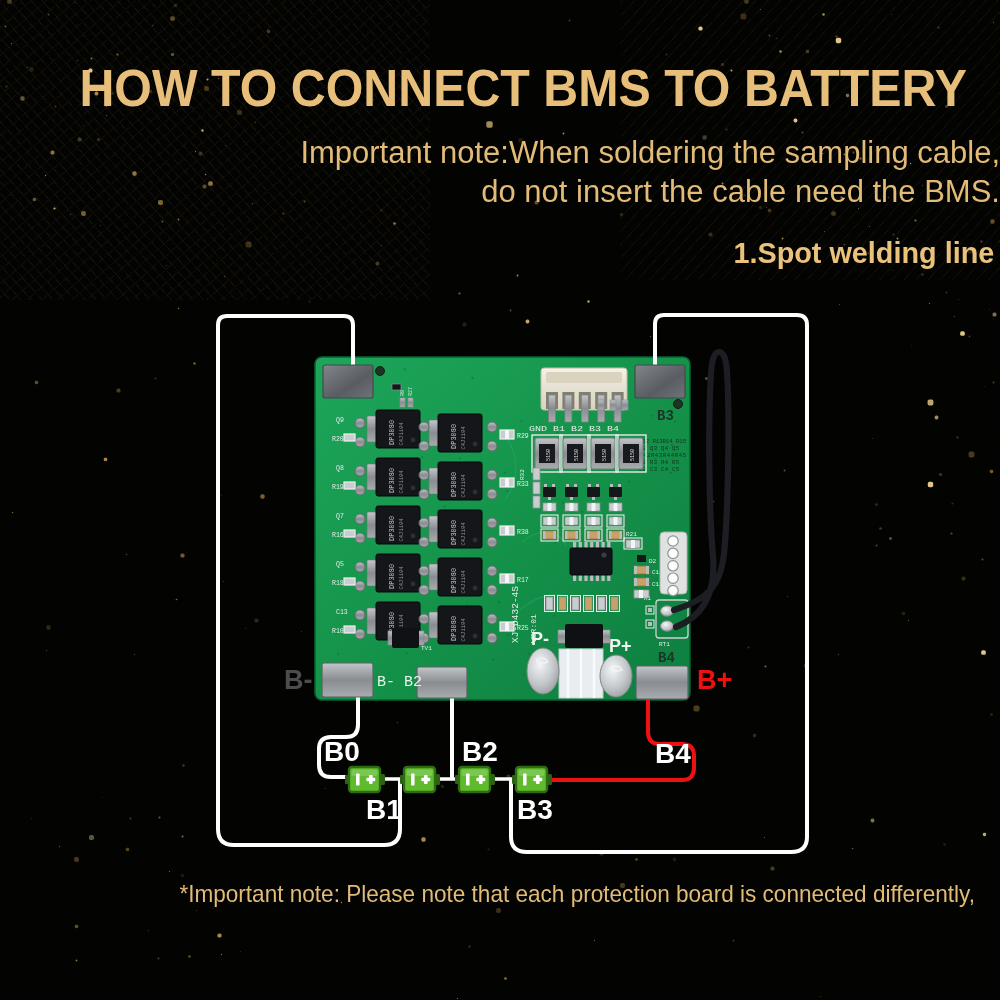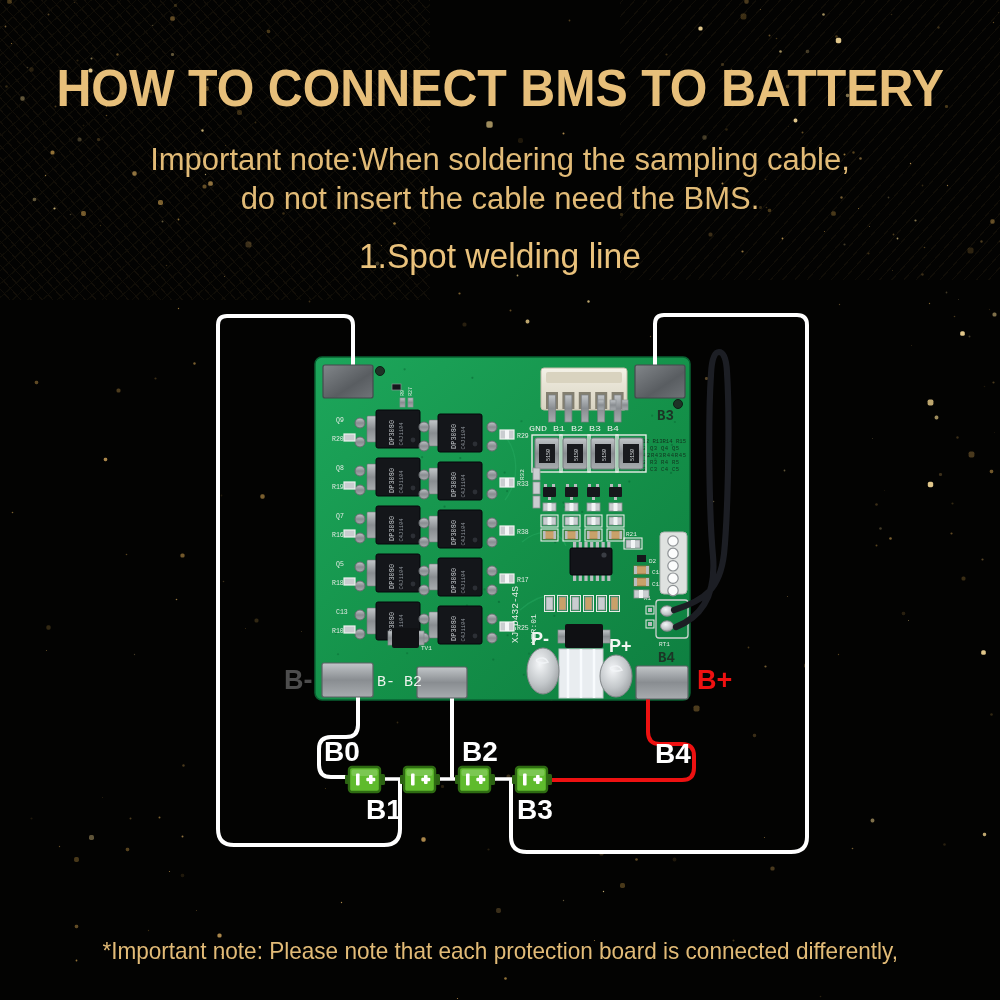--- a/index.html
+++ b/index.html
@@ -6,27 +6,27 @@
   .stage{position:relative;width:1000px;height:1000px;background:#030302;overflow:hidden;
          font-family:"Liberation Sans",sans-serif;}
   .sparkles{position:absolute;left:0;top:0;width:1px;height:1px;border-radius:50%;}
   .streaks{position:absolute;pointer-events:none;mix-blend-mode:screen;}
   .streaks.tl{left:0;top:0;width:430px;height:300px;opacity:.10;
     background:repeating-linear-gradient(48deg,transparent 0 7px,#8a6a33 7px 8px),
                repeating-linear-gradient(-42deg,transparent 0 9px,#6b5226 9px 10px);}
   .streaks.tr{right:0;top:0;width:380px;height:280px;opacity:.09;
     background:repeating-linear-gradient(-48deg,transparent 0 8px,#8a6a33 8px 9px);}
   .gold{color:#e7bf7a;}
-  .hdr{position:absolute;left:0;width:1000px;text-align:center;}
+  .hdr{position:absolute;left:0;width:1000px;text-align:right;}
   .title{top:58px;font-size:52px;font-weight:bold;letter-spacing:0px;}
   .title .sq{display:inline-block;transform:scaleX(.93);transform-origin:center;white-space:nowrap;}
-  .subtitle{top:133px;font-size:31px;line-height:39px;color:#e2bb77;margin-top:7px;}
-  .section{top:236px;font-size:35px;font-weight:normal;color:#eac27c;}
+  .subtitle{top:133px;font-size:31px;line-height:39px;color:#e2bb77;}
+  .section{top:236px;font-size:30px;font-weight:bold;color:#eac27c;}
   .section .sq{display:inline-block;transform:scaleX(.96);white-space:nowrap;}
-  .footnote{top:934px;font-size:24px;line-height:33px;color:#e2bb77;}
+  .footnote{top:877px;font-size:24px;line-height:33px;color:#e2bb77;}
   .footnote .sq{display:inline-block;transform:scaleX(.94);transform-origin:center;}
   #diagram{position:absolute;left:0;top:300px;}
   text{user-select:none;}
 </style>
 </head>
 <body>
 
 <div class="stage">
   <div class="sparkles" id="sparkles" style="box-shadow: rgba(181, 141, 69, 0.267) 48px 627px 0px 1.7px, rgba(236, 208, 138, 0.8) 603px 891px 0px 0.2px, rgba(143, 110, 54, 0.533) 130px 818px 0px 0.5px, rgba(107, 82, 38, 0.533) 469px 946px 0px 0.7px, rgba(181, 141, 69, 0.667) 335px 521px 0px 1.3px, rgba(212, 168, 92, 0.8) 341px 902px 0px 0.2px, rgba(236, 208, 138, 0.267) 134px 654px 0px 0.2px, rgba(143, 110, 54, 0.667) 438px 559px 0px 0.7px, rgba(143, 110, 54, 0.533) 806px 665px 0px 1.8px, rgba(107, 82, 38, 0.267) 359px 376px 0px 0.6px, rgba(143, 110, 54, 0.267) 655px 566px 0px 1.8px, rgba(143, 110, 54, 0.667) 636px 859px 0px 0.8px, rgba(107, 82, 38, 0.533) 283px 213px 0px 0.8px, rgba(236, 208, 138, 0.267) 807px 51px 0px 1.3px, rgba(181, 141, 69, 0.267) 991px 714px 0px 0.8px, rgba(181, 141, 69, 0.667) 160px 202px 0px 2px, rgba(143, 110, 54, 0.267) 464px 324px 0px 1.5px, rgba(107, 82, 38, 0.267) 674px 859px 0px 1.4px, rgba(181, 141, 69, 0.4) 183px 765px 0px 0.7px, rgba(236, 208, 138, 0.267) 880px 528px 0px 0.8px, rgba(236, 208, 138, 0.267) 377px 263px 0px 1.4px, rgba(107, 82, 38, 0.4) 102px 797px 0px 0px, rgba(212, 168, 92, 0.667) 176px 599px 0px 0.3px, rgba(107, 82, 38, 0.267) 381px 210px 0px 1px, rgba(236, 208, 138, 0.4) 162px 221px 0px 0.5px, rgba(181, 141, 69, 0.267) 654px 487px 0px 0px, rgba(143, 110, 54, 0.4) 245px 628px 0px 0.1px, rgba(143, 110, 54, 0.4) 309px 301px 0px 0.4px, rgba(107, 82, 38, 0.267) 520px 140px 0px 2px, rgba(107, 82, 38, 0.667) 769px 210px 0px 1.3px, rgba(181, 141, 69, 0.533) 650px 336px 0px 0.2px, rgba(212, 168, 92, 0.533) 224px 276px 0px 0px, rgba(143, 110, 54, 0.4) 754px 735px 0px 1.2px, rgba(236, 208, 138, 0.267) 704px 137px 0px 1.7px, rgba(107, 82, 38, 0.667) 325px 788px 0px 0.1px, rgba(212, 168, 92, 0.267) 508px 776px 0px 1.5px, rgba(212, 168, 92, 0.8) 423px 839px 0px 1.7px, rgba(143, 110, 54, 0.533) 696px 708px 0px 2.5px, rgba(181, 141, 69, 0.4) 196px 910px 0px 0.1px, rgba(143, 110, 54, 0.4) 957px 437px 0px 0.7px, rgba(212, 168, 92, 0.533) 765px 666px 0px 0.6px, rgba(143, 110, 54, 0.4) 938px 27px 0px 0.7px, rgba(212, 168, 92, 0.533) 852px 848px 0px 0.3px, rgba(143, 110, 54, 0.4) 166px 265px 0px 0.3px, rgba(107, 82, 38, 0.533) 100px 225px 0px 0.2px, rgba(212, 168, 92, 0.8) 221px 954px 0px 0.1px, rgba(143, 110, 54, 0.533) 569px 20px 0px 0.4px, rgba(107, 82, 38, 0.8) 838px 654px 0px 0.2px, rgba(107, 82, 38, 0.8) 876px 545px 0px 0.5px, rgba(181, 141, 69, 0.533) 46px 650px 0px 0.1px, rgba(143, 110, 54, 0.533) 158px 958px 0px 0.6px, rgba(107, 82, 38, 0.533) 666px 54px 0px 0.6px, rgba(143, 110, 54, 0.267) 551px 699px 0px 0.7px, rgba(212, 168, 92, 0.267) 301px 631px 0px 0.1px, rgba(236, 208, 138, 0.667) 489px 124px 0px 2.7px, rgba(107, 82, 38, 0.667) 733px 940px 0px 0.5px, rgba(181, 141, 69, 0.8) 594px 940px 0px 0.1px, rgba(212, 168, 92, 0.4) 638px 693px 0px 0.5px, rgba(143, 110, 54, 0.8) 182px 555px 0px 1.6px, rgba(212, 168, 92, 0.4) 379px 775px 0px 1.5px, rgba(181, 141, 69, 0.267) 256px 620px 0px 1.5px, rgba(236, 208, 138, 0.4) 713px 501px 0px 0.3px, rgba(181, 141, 69, 0.267) 621px 214px 0px 1.1px, rgba(107, 82, 38, 0.267) 216px 260px 0px 0.1px, rgba(107, 82, 38, 0.267) 31px 818px 0px 0.6px, rgba(181, 141, 69, 0.667) 194px 363px 0px 0.7px, rgba(107, 82, 38, 0.667) 622px 885px 0px 2px, rgba(236, 208, 138, 0.533) 872px 820px 0px 1.4px, rgba(181, 141, 69, 0.4) 772px 868px 0px 1.6px, rgba(236, 208, 138, 0.4) 784px 470px 0px 0.4px, rgba(143, 110, 54, 0.267) 442px 786px 0px 1.1px, rgba(212, 168, 92, 0.267) 200px 153px 0px 1.5px, rgba(212, 168, 92, 0.4) 706px 378px 0px 1.1px, rgba(107, 82, 38, 0.267) 221px 495px 0px 0.4px, rgba(143, 110, 54, 0.667) 510px 310px 0px 0.5px, rgba(143, 110, 54, 0.4) 601px 853px 0px 1.6px, rgba(181, 141, 69, 0.533) 381px 245px 0px 0px, rgba(107, 82, 38, 0.667) 304px 201px 0px 0.7px, rgba(181, 141, 69, 0.667) 459px 293px 0px 0.6px, rgba(212, 168, 92, 0.533) 408px 626px 0px 0.4px, rgba(212, 168, 92, 0.267) 223px 581px 0px 0.3px, rgba(143, 110, 54, 0.267) 488px 849px 0px 0.6px, rgba(143, 110, 54, 0.267) 373px 99px 0px 0.6px, rgba(212, 168, 92, 0.4) 787px 596px 0px 0.1px, rgba(236, 208, 138, 0.8) 527px 321px 0px 1.4px, rgba(107, 82, 38, 0.4) 820px 996px 0px 0.3px, rgba(212, 168, 92, 0.8) 563px 133px 0px 0.5px, rgba(143, 110, 54, 0.667) 36px 382px 0px 1.3px, rgba(107, 82, 38, 0.533) 868px 253px 0px 0.6px, rgba(181, 141, 69, 0.533) 536px 202px 0px 1.5px, rgba(181, 141, 69, 0.8) 178px 308px 0px 0.2px, rgba(181, 141, 69, 0.667) 12px 512px 0px 0.3px, rgba(212, 168, 92, 0.667) 822px 153px 0px 0.2px, rgba(212, 168, 92, 0.8) 105px 459px 0px 1.3px, rgba(107, 82, 38, 0.667) 748px 647px 0px 0.4px, rgba(181, 141, 69, 0.667) 159px 817px 0px 0.5px, rgba(212, 168, 92, 0.8) 457px 998px 0px 0.1px, rgba(212, 168, 92, 0.533) 764px 837px 0px 0.1px, rgba(236, 208, 138, 0.267) 844px 244px 0px 0.6px, rgba(181, 141, 69, 0.267) 397px 722px 0px 0.4px, rgba(236, 208, 138, 0.8) 588px 301px 0px 0.7px, rgba(143, 110, 54, 0.533) 118px 390px 0px 1.5px, rgba(236, 208, 138, 0.667) 517px 275px 0px 0.4px, rgba(181, 141, 69, 0.8) 505px 978px 0px 0.8px, rgba(236, 208, 138, 0.4) 91px 837px 0px 2px, rgba(212, 168, 92, 0.4) 839px 304px 0px 0.2px, rgba(181, 141, 69, 0.8) 394px 223px 0px 0.8px, rgba(236, 208, 138, 0.8) 984px 834px 0px 1.2px, rgba(181, 141, 69, 0.667) 262px 496px 0px 1.7px, rgba(143, 110, 54, 0.667) 657px 589px 0px 0.4px, rgba(143, 110, 54, 0.4) 787px 86px 0px 1.3px, rgba(212, 168, 92, 0.267) 498px 910px 0px 1.9px, rgba(143, 110, 54, 0.4) 155px 378px 0px 0.6px, rgba(236, 208, 138, 0.4) 563px 900px 0px 0.2px, rgba(143, 110, 54, 0.267) 944px 844px 0px 0.8px, rgba(212, 168, 92, 0.267) 248px 244px 0px 2.5px, rgba(107, 82, 38, 0.8) 126px 554px 0px 0.3px, rgba(143, 110, 54, 0.4) 710px 234px 0px 1.5px, rgba(181, 141, 69, 0.667) 545px 525px 0px 0.1px, rgba(107, 82, 38, 0.667) 206px 88px 0px 1.9px, rgba(143, 110, 54, 0.4) 98px 139px 0px 1.1px, rgba(143, 110, 54, 0.8) 252px 203px 0px 0.1px, rgba(236, 208, 138, 0.8) 207px 79px 0px 0.5px, rgba(181, 141, 69, 0.533) 204px 186px 0px 1.5px, rgba(212, 168, 92, 0.667) 210px 183px 0px 1.8px, rgba(107, 82, 38, 0.667) 268px 31px 0px 1.3px, rgba(236, 208, 138, 0.267) 79px 139px 0px 1.5px, rgba(181, 141, 69, 0.8) 52px 152px 0px 1.5px, rgba(181, 141, 69, 0.8) 11px 43px 0px 0.1px, rgba(212, 168, 92, 0.667) 45px 175px 0px 0.2px, rgba(107, 82, 38, 0.667) 55px 106px 0px 0.5px, rgba(236, 208, 138, 0.4) 172px 54px 0px 1.1px, rgba(212, 168, 92, 0.8) 96px 93px 0px 1.4px, rgba(236, 208, 138, 0.533) 91px 58px 0px 0.5px, rgba(236, 208, 138, 0.4) 22px 98px 0px 1.7px, rgba(236, 208, 138, 0.267) 152px 25px 0px 0.3px, rgba(143, 110, 54, 0.8) 83px 213px 0px 1.9px, rgba(181, 141, 69, 0.533) 117px 54px 0px 0.7px, rgba(181, 141, 69, 0.8) 178px 219px 0px 0.4px, rgba(107, 82, 38, 0.4) 77px 60px 0px 0.6px, rgba(236, 208, 138, 0.4) 34px 199px 0px 1.3px, rgba(181, 141, 69, 0.267) 175px 5px 0px 1.1px, rgba(143, 110, 54, 0.267) 31px 69px 0px 1.7px, rgba(212, 168, 92, 0.533) 5px 26px 0px 0.4px, rgba(181, 141, 69, 0.267) 6px 86px 0px 0.8px, rgba(107, 82, 38, 0.533) 112px 93px 0px 0.7px, rgba(181, 141, 69, 0.8) 195px 151px 0px 0.2px, rgba(107, 82, 38, 0.667) 225px 145px 0px 0.1px, rgba(236, 208, 138, 0.8) 54px 208px 0px 0.6px, rgba(236, 208, 138, 0.667) 205px 174px 0px 0.2px, rgba(107, 82, 38, 0.667) 9px 1px 0px 1.8px, rgba(181, 141, 69, 0.8) 218px 78px 0px 0.1px, rgba(236, 208, 138, 0.267) 27px 67px 0px 0.3px, rgba(212, 168, 92, 0.667) 134px 173px 0px 1.7px, rgba(107, 82, 38, 0.267) 83px 125px 0px 0.5px, rgba(107, 82, 38, 0.533) 239px 112px 0px 2px, rgba(181, 141, 69, 0.267) 255px 122px 0px 0.4px, rgba(181, 141, 69, 0.4) 74px 2px 0px 0px, rgba(143, 110, 54, 0.667) 106px 115px 0px 0.3px, rgba(107, 82, 38, 0.533) 150px 91px 0px 1.2px, rgba(212, 168, 92, 0.4) 48px 14px 0px 0.5px, rgba(181, 141, 69, 0.667) 106px 106px 0px 0.1px, rgba(236, 208, 138, 0.267) 70px 214px 0px 0.3px, rgba(143, 110, 54, 0.667) 172px 18px 0px 1.8px, rgba(236, 208, 138, 0.8) 202px 130px 0px 0.7px, rgba(212, 168, 92, 0.533) 841px 197px 0px 0.7px, rgba(212, 168, 92, 0.267) 722px 64px 0px 1.1px, rgba(181, 141, 69, 0.8) 858px 208px 0px 0px, rgba(143, 110, 54, 0.8) 824px 231px 0px 0.1px, rgba(181, 141, 69, 0.8) 844px 154px 0px 0.5px, rgba(143, 110, 54, 0.267) 788px 126px 0px 0.1px, rgba(143, 110, 54, 0.533) 893px 234px 0px 0.4px, rgba(236, 208, 138, 0.533) 847px 95px 0px 1.2px, rgba(236, 208, 138, 0.667) 823px 14px 0px 0.8px, rgba(181, 141, 69, 0.267) 752px 153px 0px 0.2px, rgba(143, 110, 54, 0.533) 924px 247px 0px 0.3px, rgba(107, 82, 38, 0.4) 726px 129px 0px 0.8px, rgba(236, 208, 138, 0.8) 731px 70px 0px 0.5px, rgba(236, 208, 138, 0.667) 897px 238px 0px 0.4px, rgba(143, 110, 54, 0.667) 993px 22px 0px 0.2px, rgba(107, 82, 38, 0.533) 766px 207px 0px 0.3px, rgba(212, 168, 92, 0.667) 947px 185px 0px 0.2px, rgba(181, 141, 69, 0.533) 769px 35px 0px 0.5px, rgba(236, 208, 138, 0.533) 915px 220px 0px 0.6px, rgba(107, 82, 38, 0.667) 833px 213px 0px 1.8px, rgba(212, 168, 92, 0.533) 869px 226px 0px 0.1px, rgba(181, 141, 69, 0.4) 746px 1px 0px 1.7px, rgba(107, 82, 38, 0.533) 743px 16px 0px 2.4px, rgba(181, 141, 69, 0.4) 981px 241px 0px 0.7px, rgba(107, 82, 38, 0.667) 946px 106px 0px 1.1px, rgba(107, 82, 38, 0.8) 853px 152px 0px 0.7px, rgba(212, 168, 92, 0.667) 742px 251px 0px 0.6px, rgba(107, 82, 38, 0.667) 836px 36px 0px 0.8px, rgba(212, 168, 92, 0.533) 860px 158px 0px 0.8px, rgba(143, 110, 54, 0.4) 998px 12px 0px 0px, rgba(212, 168, 92, 0.8) 910px 163px 0px 0.2px, rgba(181, 141, 69, 0.533) 992px 221px 0px 1.7px, rgba(212, 168, 92, 0.8) 782px 238px 0px 0.4px, rgba(181, 141, 69, 0.267) 760px 207px 0px 1px, rgba(212, 168, 92, 0.533) 760px 9px 0px 0.1px, rgba(107, 82, 38, 0.667) 774px 91px 0px 0.1px, rgba(181, 141, 69, 0.267) 891px 14px 0px 0.3px, rgba(181, 141, 69, 0.267) 744px 195px 0px 0.7px, rgba(181, 141, 69, 0.533) 802px 132px 0px 0.5px, rgba(236, 208, 138, 0.667) 780px 51px 0px 0.8px, rgba(236, 208, 138, 0.267) 888px 197px 0px 0.4px, rgba(107, 82, 38, 0.667) 776px 38px 0px 0.3px, rgba(143, 110, 54, 0.4) 765px 179px 0px 0.3px, rgba(181, 141, 69, 0.267) 922px 185px 0px 0.4px, rgba(212, 168, 92, 0.8) 722px 183px 0px 0.5px, rgba(181, 141, 69, 0.4) 971px 454px 0px 2.4px, rgba(107, 82, 38, 0.667) 892px 270px 0px 0px, rgba(212, 168, 92, 0.267) 940px 474px 0px 1.1px, rgba(236, 208, 138, 0.267) 872px 438px 0px 0px, rgba(181, 141, 69, 0.667) 929px 303px 0px 0.2px, rgba(181, 141, 69, 0.267) 952px 503px 0px 0.6px, rgba(143, 110, 54, 0.667) 951px 533px 0px 0.6px, rgba(143, 110, 54, 0.267) 903px 613px 0px 1.3px, rgba(181, 141, 69, 0.667) 890px 538px 0px 0.8px, rgba(107, 82, 38, 0.4) 1000px 241px 0px 0.6px, rgba(181, 141, 69, 0.4) 993px 382px 0px 0.6px, rgba(236, 208, 138, 0.667) 936px 417px 0px 1.4px, rgba(181, 141, 69, 0.4) 954px 316px 0px 0.3px, rgba(181, 141, 69, 0.267) 911px 345px 0px 0px, rgba(236, 208, 138, 0.533) 908px 620px 0px 0px, rgba(107, 82, 38, 0.4) 970px 250px 0px 2.5px, rgba(212, 168, 92, 0.4) 982px 559px 0px 0.6px, rgba(143, 110, 54, 0.8) 991px 471px 0px 1.3px, rgba(107, 82, 38, 0.533) 963px 578px 0px 1.5px, rgba(107, 82, 38, 0.267) 984px 386px 0px 0.3px, rgba(236, 208, 138, 0.8) 930px 402px 0px 2.4px, rgba(107, 82, 38, 0.267) 994px 432px 0px 0px, rgba(143, 110, 54, 0.4) 876px 504px 0px 0.8px, rgba(107, 82, 38, 0.267) 884px 490px 0px 0px, rgba(143, 110, 54, 0.4) 922px 274px 0px 0.7px, rgba(236, 208, 138, 0.267) 969px 336px 0px 0.5px, rgba(236, 208, 138, 0.533) 994px 314px 0px 1.5px, rgba(143, 110, 54, 0.267) 989px 309px 0px 0.2px, rgba(236, 208, 138, 0.267) 946px 292px 0px 0.4px, rgba(236, 208, 138, 0.267) 958px 299px 0px 0px, rgba(107, 82, 38, 0.533) 240px 951px 0px 0px, rgba(212, 168, 92, 0.667) 182px 836px 0px 0.5px, rgba(181, 141, 69, 0.8) 76px 960px 0px 0.4px, rgba(181, 141, 69, 0.533) 59px 846px 0px 0.2px, rgba(107, 82, 38, 0.667) 76px 859px 0px 1.9px, rgba(107, 82, 38, 0.267) 182px 875px 0px 1.3px, rgba(181, 141, 69, 0.8) 169px 871px 0px 0.1px, rgba(181, 141, 69, 0.533) 189px 956px 0px 0.8px, rgba(107, 82, 38, 0.8) 127px 849px 0px 1.3px, rgba(181, 141, 69, 0.533) 76px 926px 0px 1.3px, rgba(107, 82, 38, 0.533) 148px 930px 0px 0.2px, rgba(212, 168, 92, 0.8) 219px 935px 0px 1.6px, rgba(240, 212, 148, 0.933) 838px 40px 0px 2.2px, rgba(240, 212, 148, 0.933) 962px 333px 0px 1.8px, rgba(240, 212, 148, 0.933) 930px 484px 0px 2.2px, rgba(240, 212, 148, 0.933) 700px 28px 0px 1.6px, rgba(240, 212, 148, 0.933) 983px 652px 0px 1.8px, rgba(240, 212, 148, 0.933) 90px 70px 0px 1.5px, rgba(240, 212, 148, 0.933) 795px 120px 0px 1.4px;"></div>
   <div class="streaks tl"></div>

